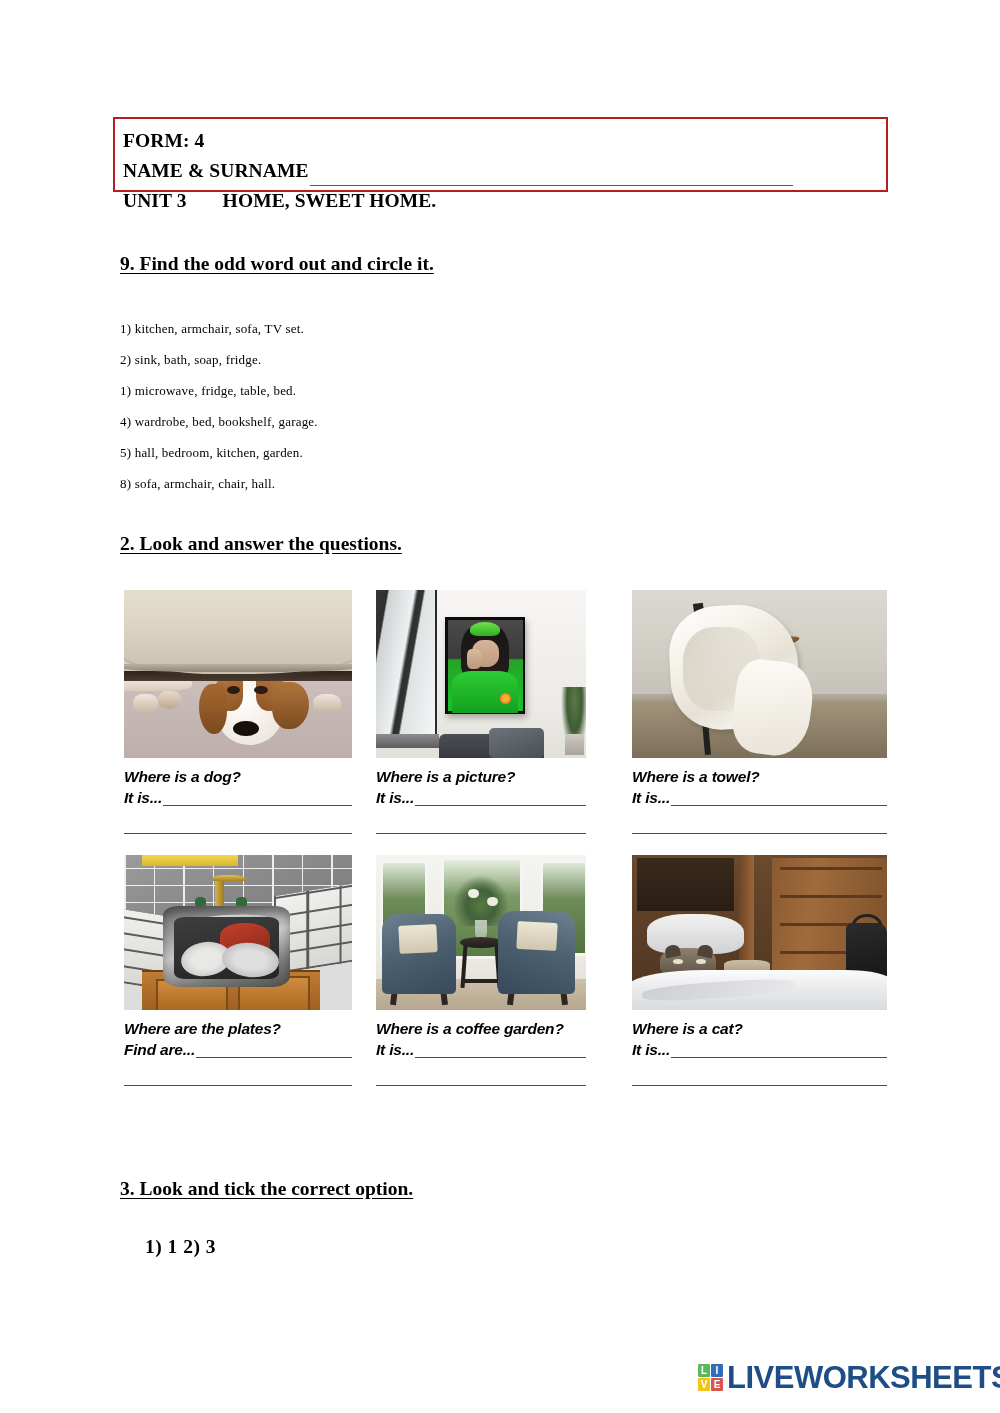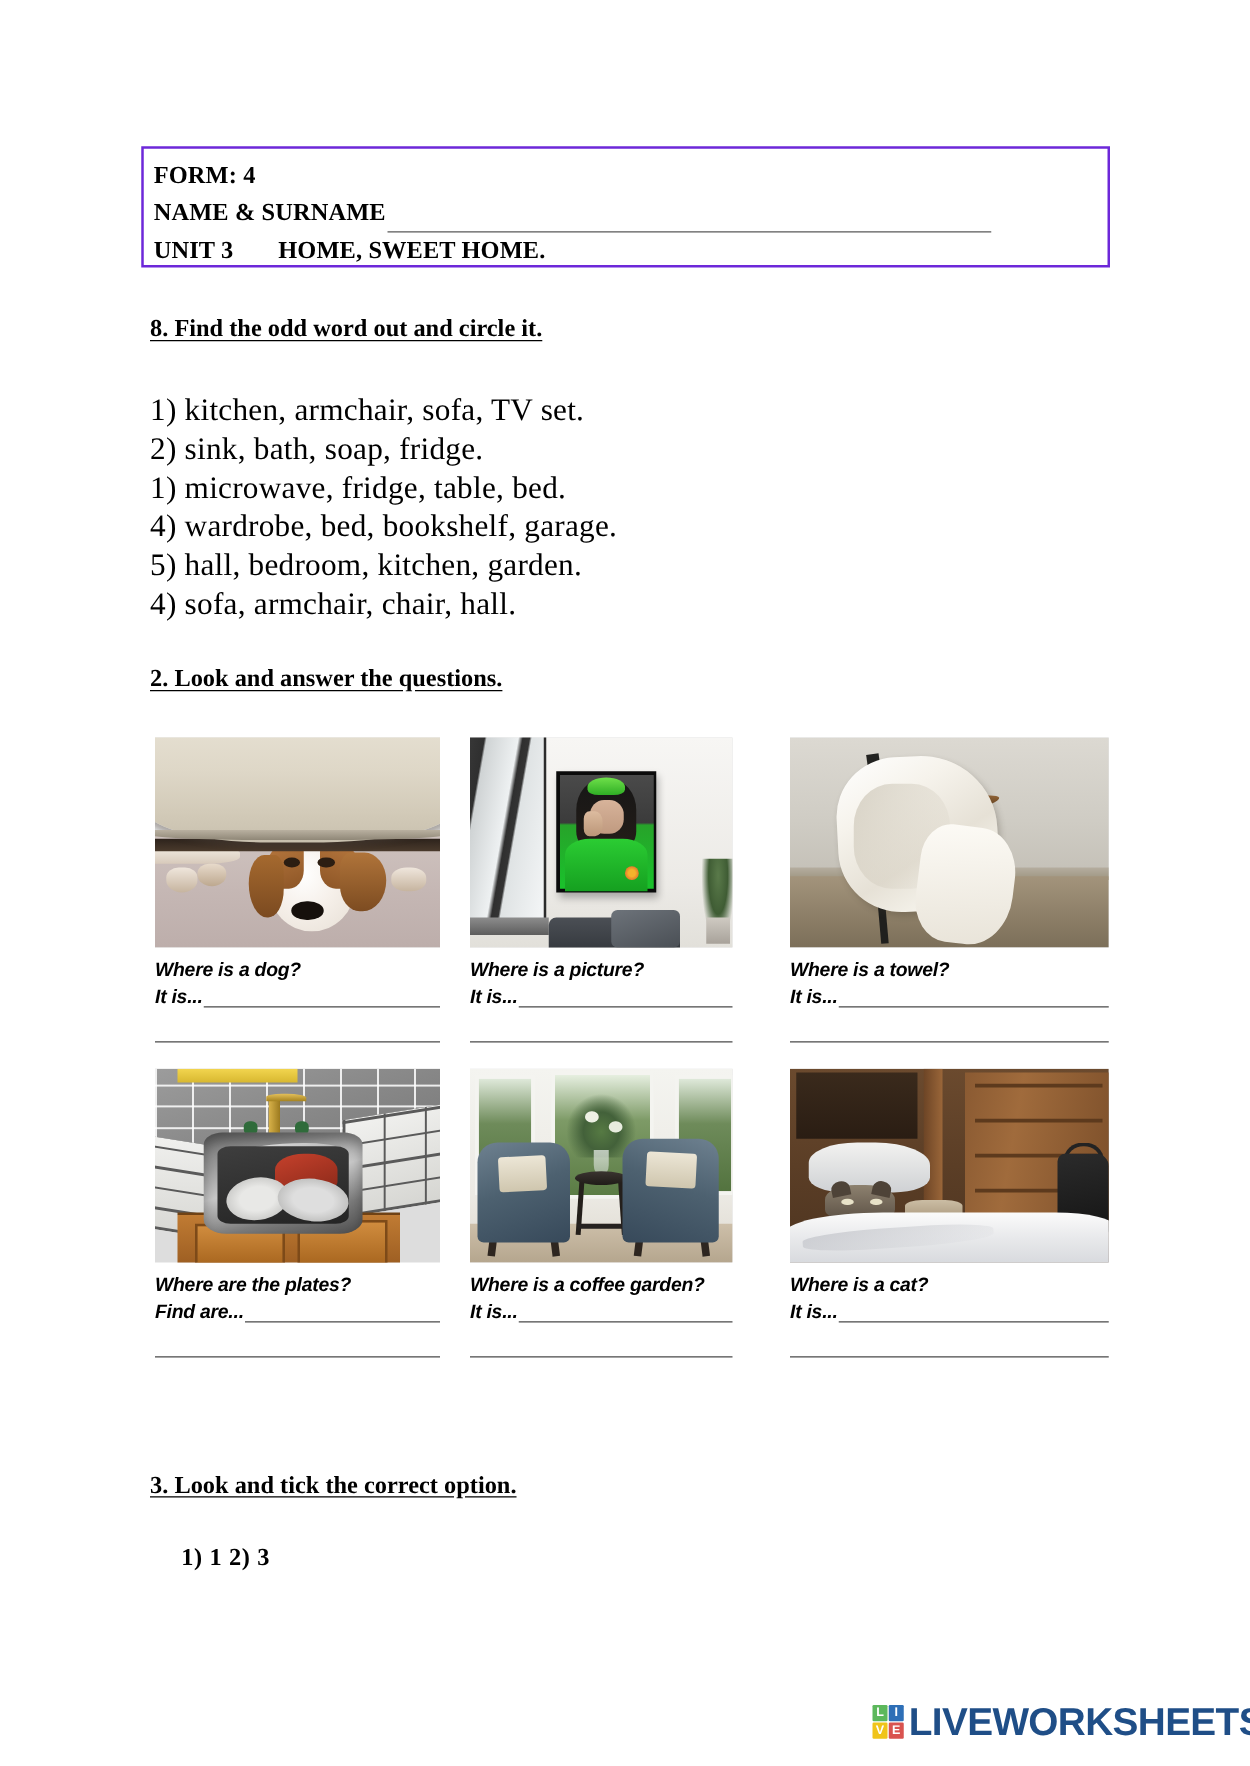--- a/index.html
+++ b/index.html
@@ -24,22 +24,22 @@
     height: 1413px;
     background: #fff;
   }
 
   
   .header-box {
     position: absolute;
     left: 113px;
     top: 117px;
     width: 775px;
-    height: 97px;
-    border: 2px solid #6d28d9;
+    height: 75px;
+    border: 2px solid #b91c1c;
     box-sizing: border-box;
     padding: 7px 0 16px 8px;
   }
   .hdr-line {
     font-family: "Liberation Serif", serif;
     font-weight: bold;
     font-size: 19.5px;
     line-height: 30px;
     white-space: nowrap;
     letter-spacing: 0.1px;
@@ -74,21 +74,21 @@
 
   
   .odd-list {
     position: absolute;
     left: 120px;
     top: 313px;
     width: 560px;
   }
   .odd-item {
     font-family: "Liberation Serif", serif;
-    font-size: 25px;
+    font-size: 13px;
     line-height: 31px;
     white-space: nowrap;
     letter-spacing: 0.2px;
   }
 
   
   .photo-grid {
     position: absolute;
     left: 124px;
     top: 590px;
@@ -459,29 +459,29 @@
       <span>NAME &amp; SURNAME</span>
       <span class="name-rule"></span>
     </div>
     <div class="hdr-line">
       <span>UNIT 3</span>
       <span class="unit-gap"></span>
       <span>HOME, SWEET HOME.</span>
     </div>
   </div>
 
-  <div class="section-heading" id="h-ex1">8. Find the odd word out and circle it.</div>
+  <div class="section-heading" id="h-ex1">9. Find the odd word out and circle it.</div>
 
   <div class="odd-list">
     <div class="odd-item">1) kitchen,   armchair,   sofa,   TV set.</div>
     <div class="odd-item">2) sink,   bath,   soap,   fridge.</div>
     <div class="odd-item">1) microwave,   fridge,   table,   bed.</div>
     <div class="odd-item">4) wardrobe,   bed,   bookshelf,   garage.</div>
     <div class="odd-item">5) hall,   bedroom,   kitchen,   garden.</div>
-    <div class="odd-item">4) sofa,   armchair,   chair,   hall.</div>
+    <div class="odd-item">8) sofa,   armchair,   chair,   hall.</div>
   </div>
 
   <div class="section-heading" id="h-ex2">2. Look and answer the questions.</div>
 
   <div class="photo-grid">
 
     <div class="photo-row">
 
       <div class="photo-cell cell-0">
         <div class="photo-frame h170">

